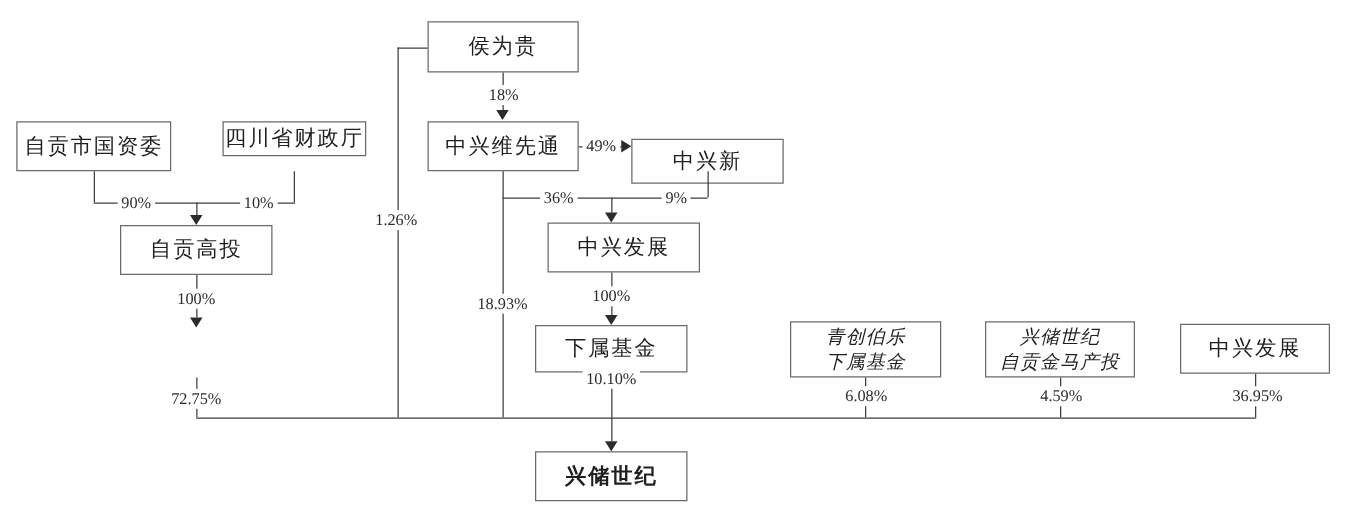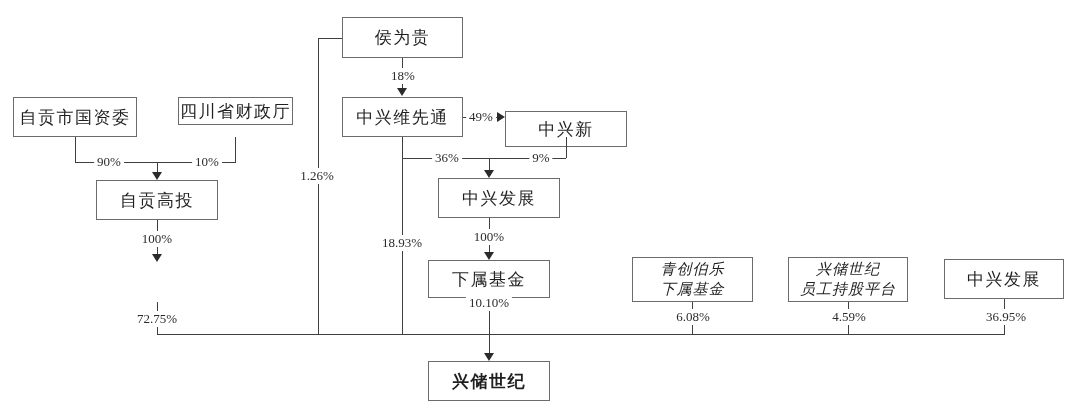--- a/index.html
+++ b/index.html
@@ -105,21 +105,21 @@
     <span>下属基金</span>
   </div>
 
   <div class="box two-line" style="left:632px;top:257px;width:121px;height:45px">
     <span>青创伯乐</span>
     <span>下属基金</span>
   </div>
 
   <div class="box two-line" style="left:788px;top:257px;width:120px;height:45px">
     <span>兴储世纪</span>
-    <span>员工持股平台</span>
+    <span>自贡金马产投</span>
   </div>
 
   <div class="box" style="left:944px;top:259px;width:120px;height:40px">
     <span>中兴发展</span>
   </div>
 
   <div class="box target" style="left:428px;top:361px;width:122px;height:40px">
     <span>兴储世纪</span>
   </div>
 

